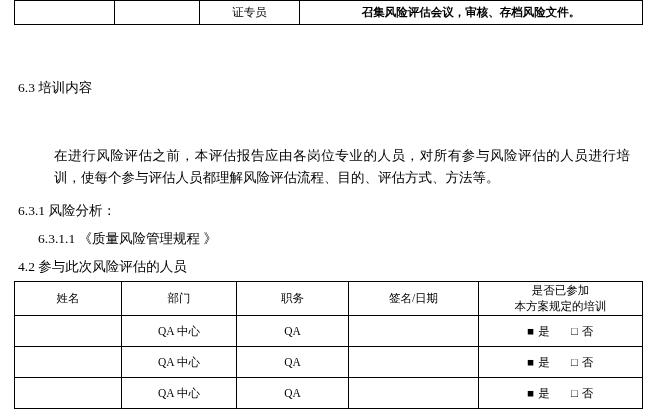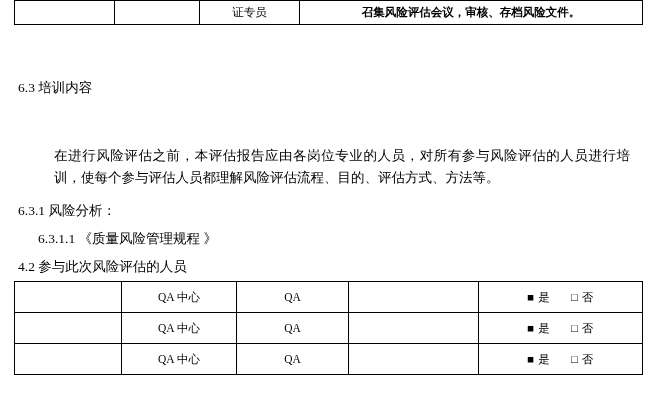--- a/index.html
+++ b/index.html
@@ -130,20 +130,30 @@
 
   <table class="doc-table bottom-table">
     <colgroup>
       <col style="width:107px">
       <col style="width:115px">
       <col style="width:112px">
       <col style="width:130px">
       <col style="width:164px">
     </colgroup>
     <tbody>
+      <tr>
+        <td class="hdr">姓名</td>
+        <td class="hdr">部门</td>
+        <td class="hdr">职务</td>
+        <td class="hdr">签名/日期</td>
+        <td class="hdr hdr-two">
+          <div>是否已参加</div>
+          <div>本方案规定的培训</div>
+        </td>
+      </tr>
 
       <tr>
         <td></td>
         <td>QA 中心</td>
         <td>QA</td>
         <td></td>
         <td class="chk-cell">
           <span>■</span>
           <span>是</span>
           <span class="gap"></span>

